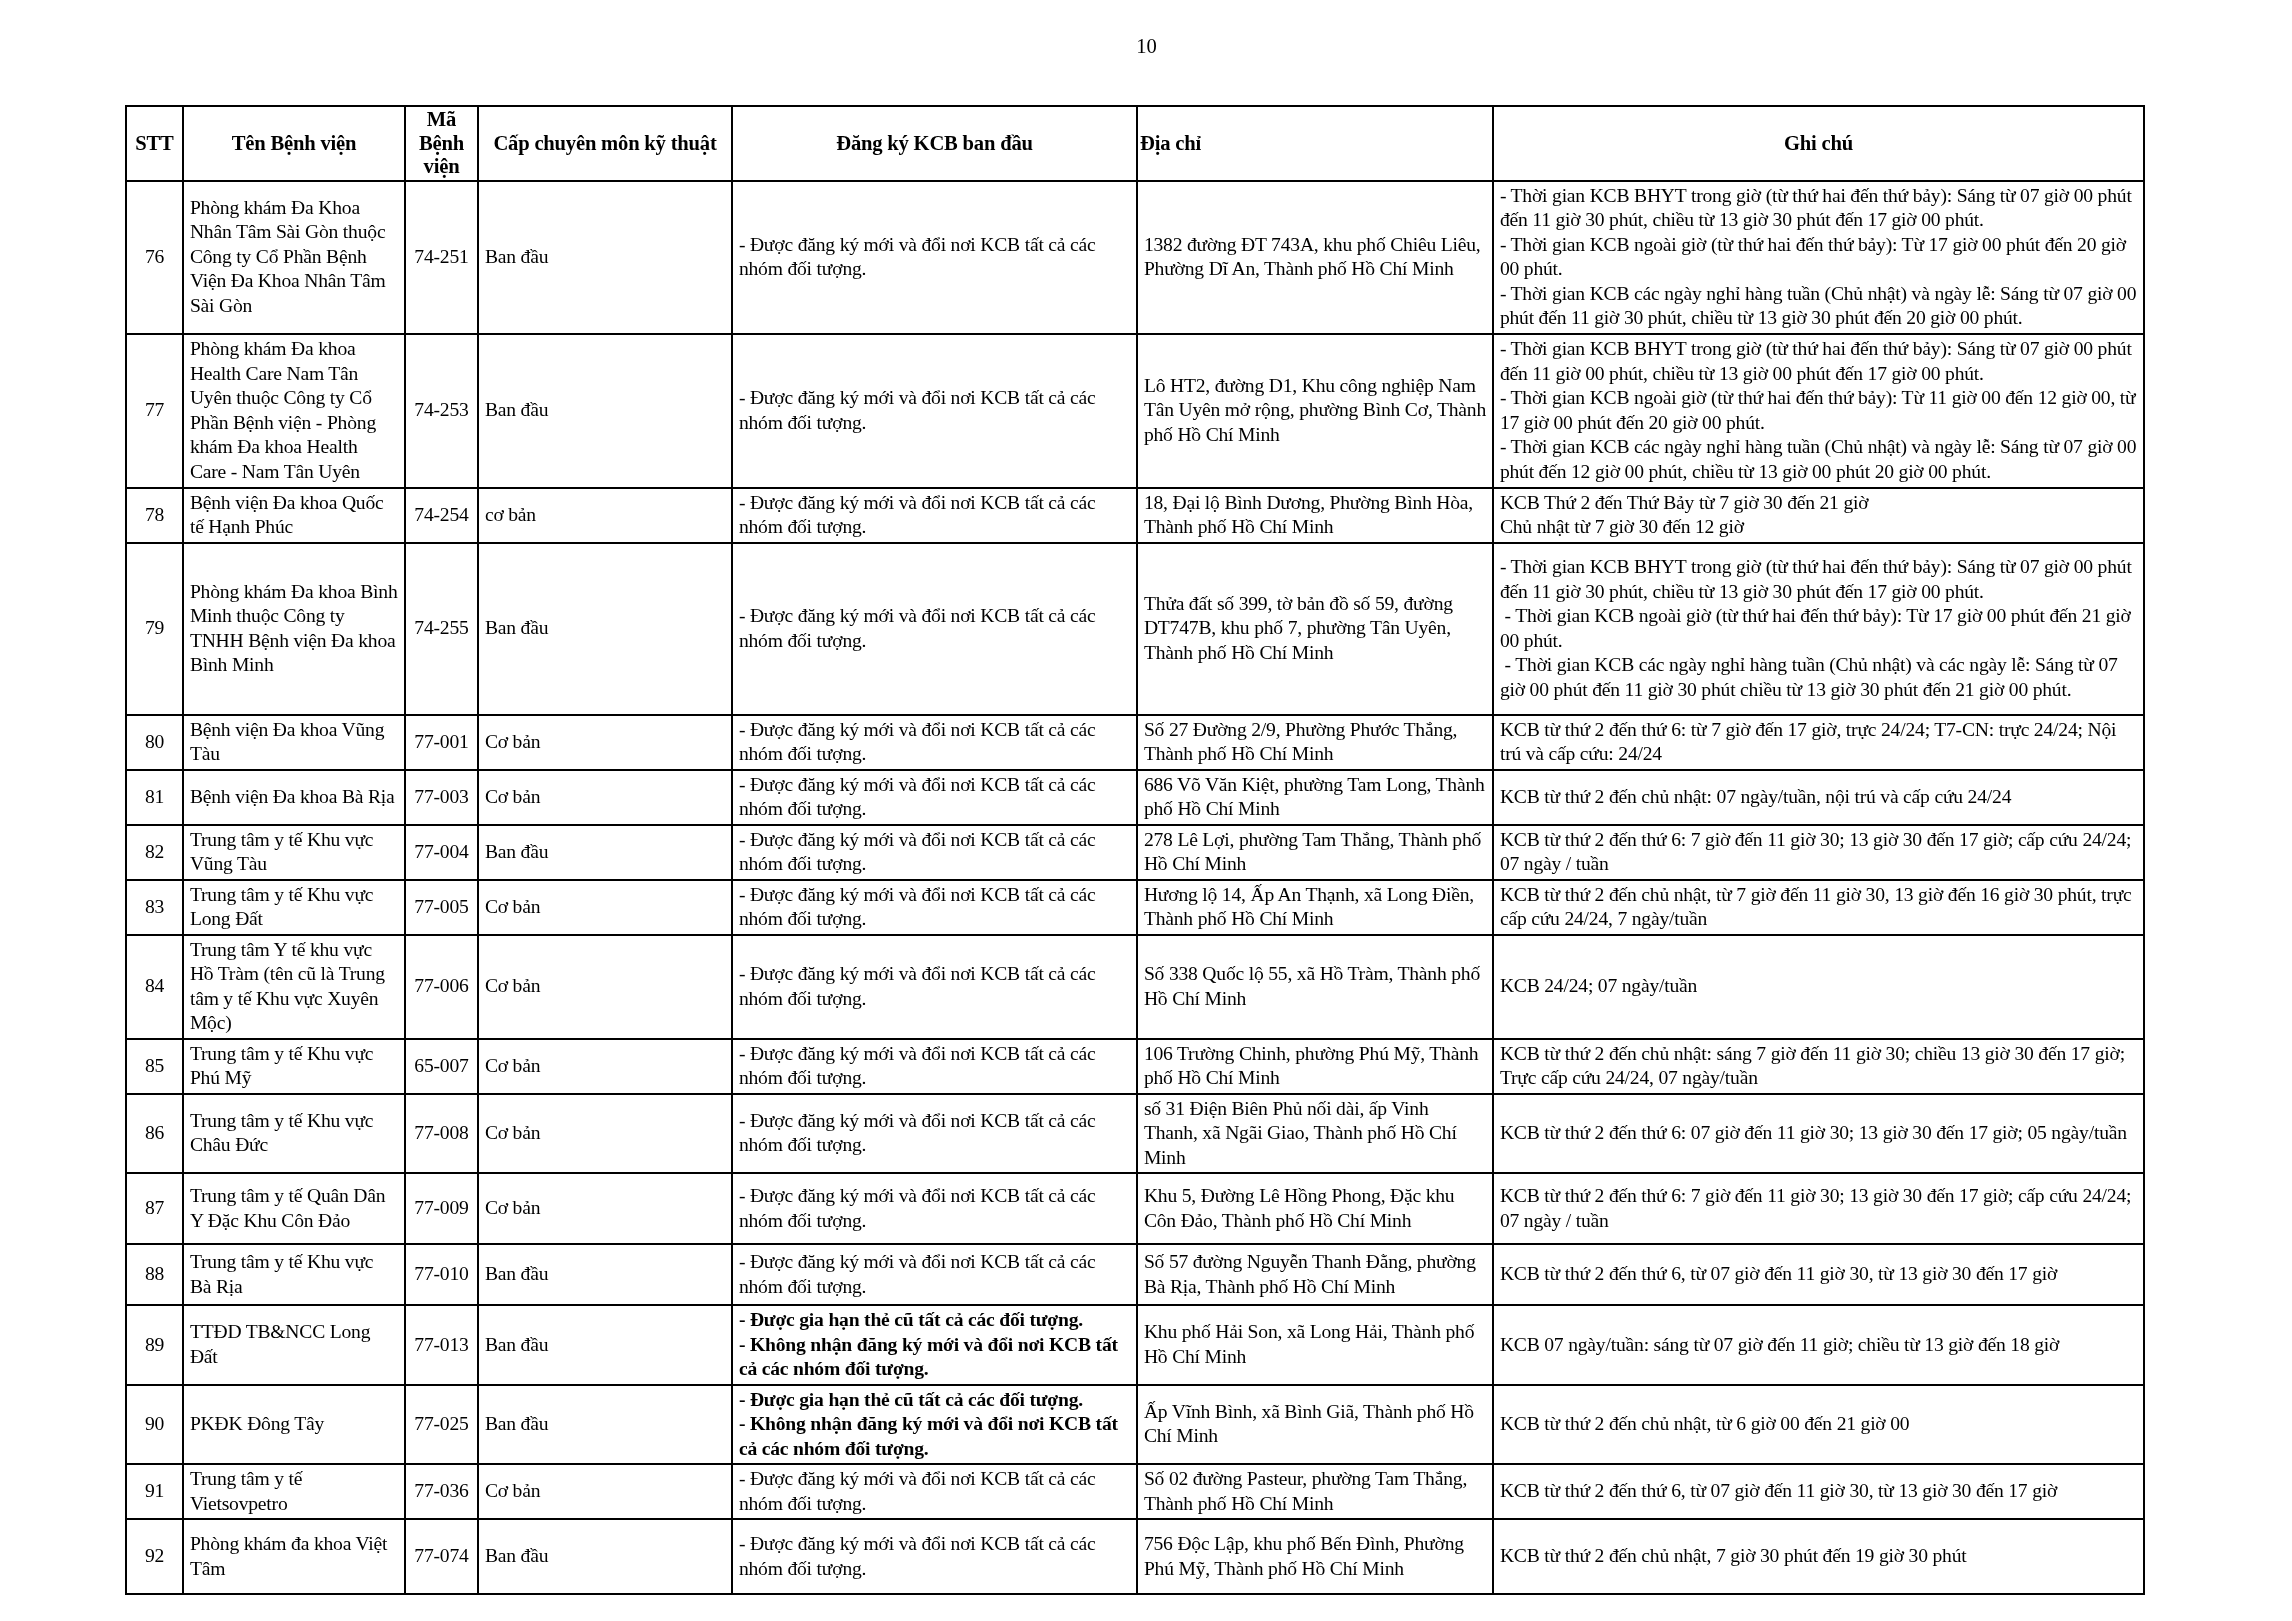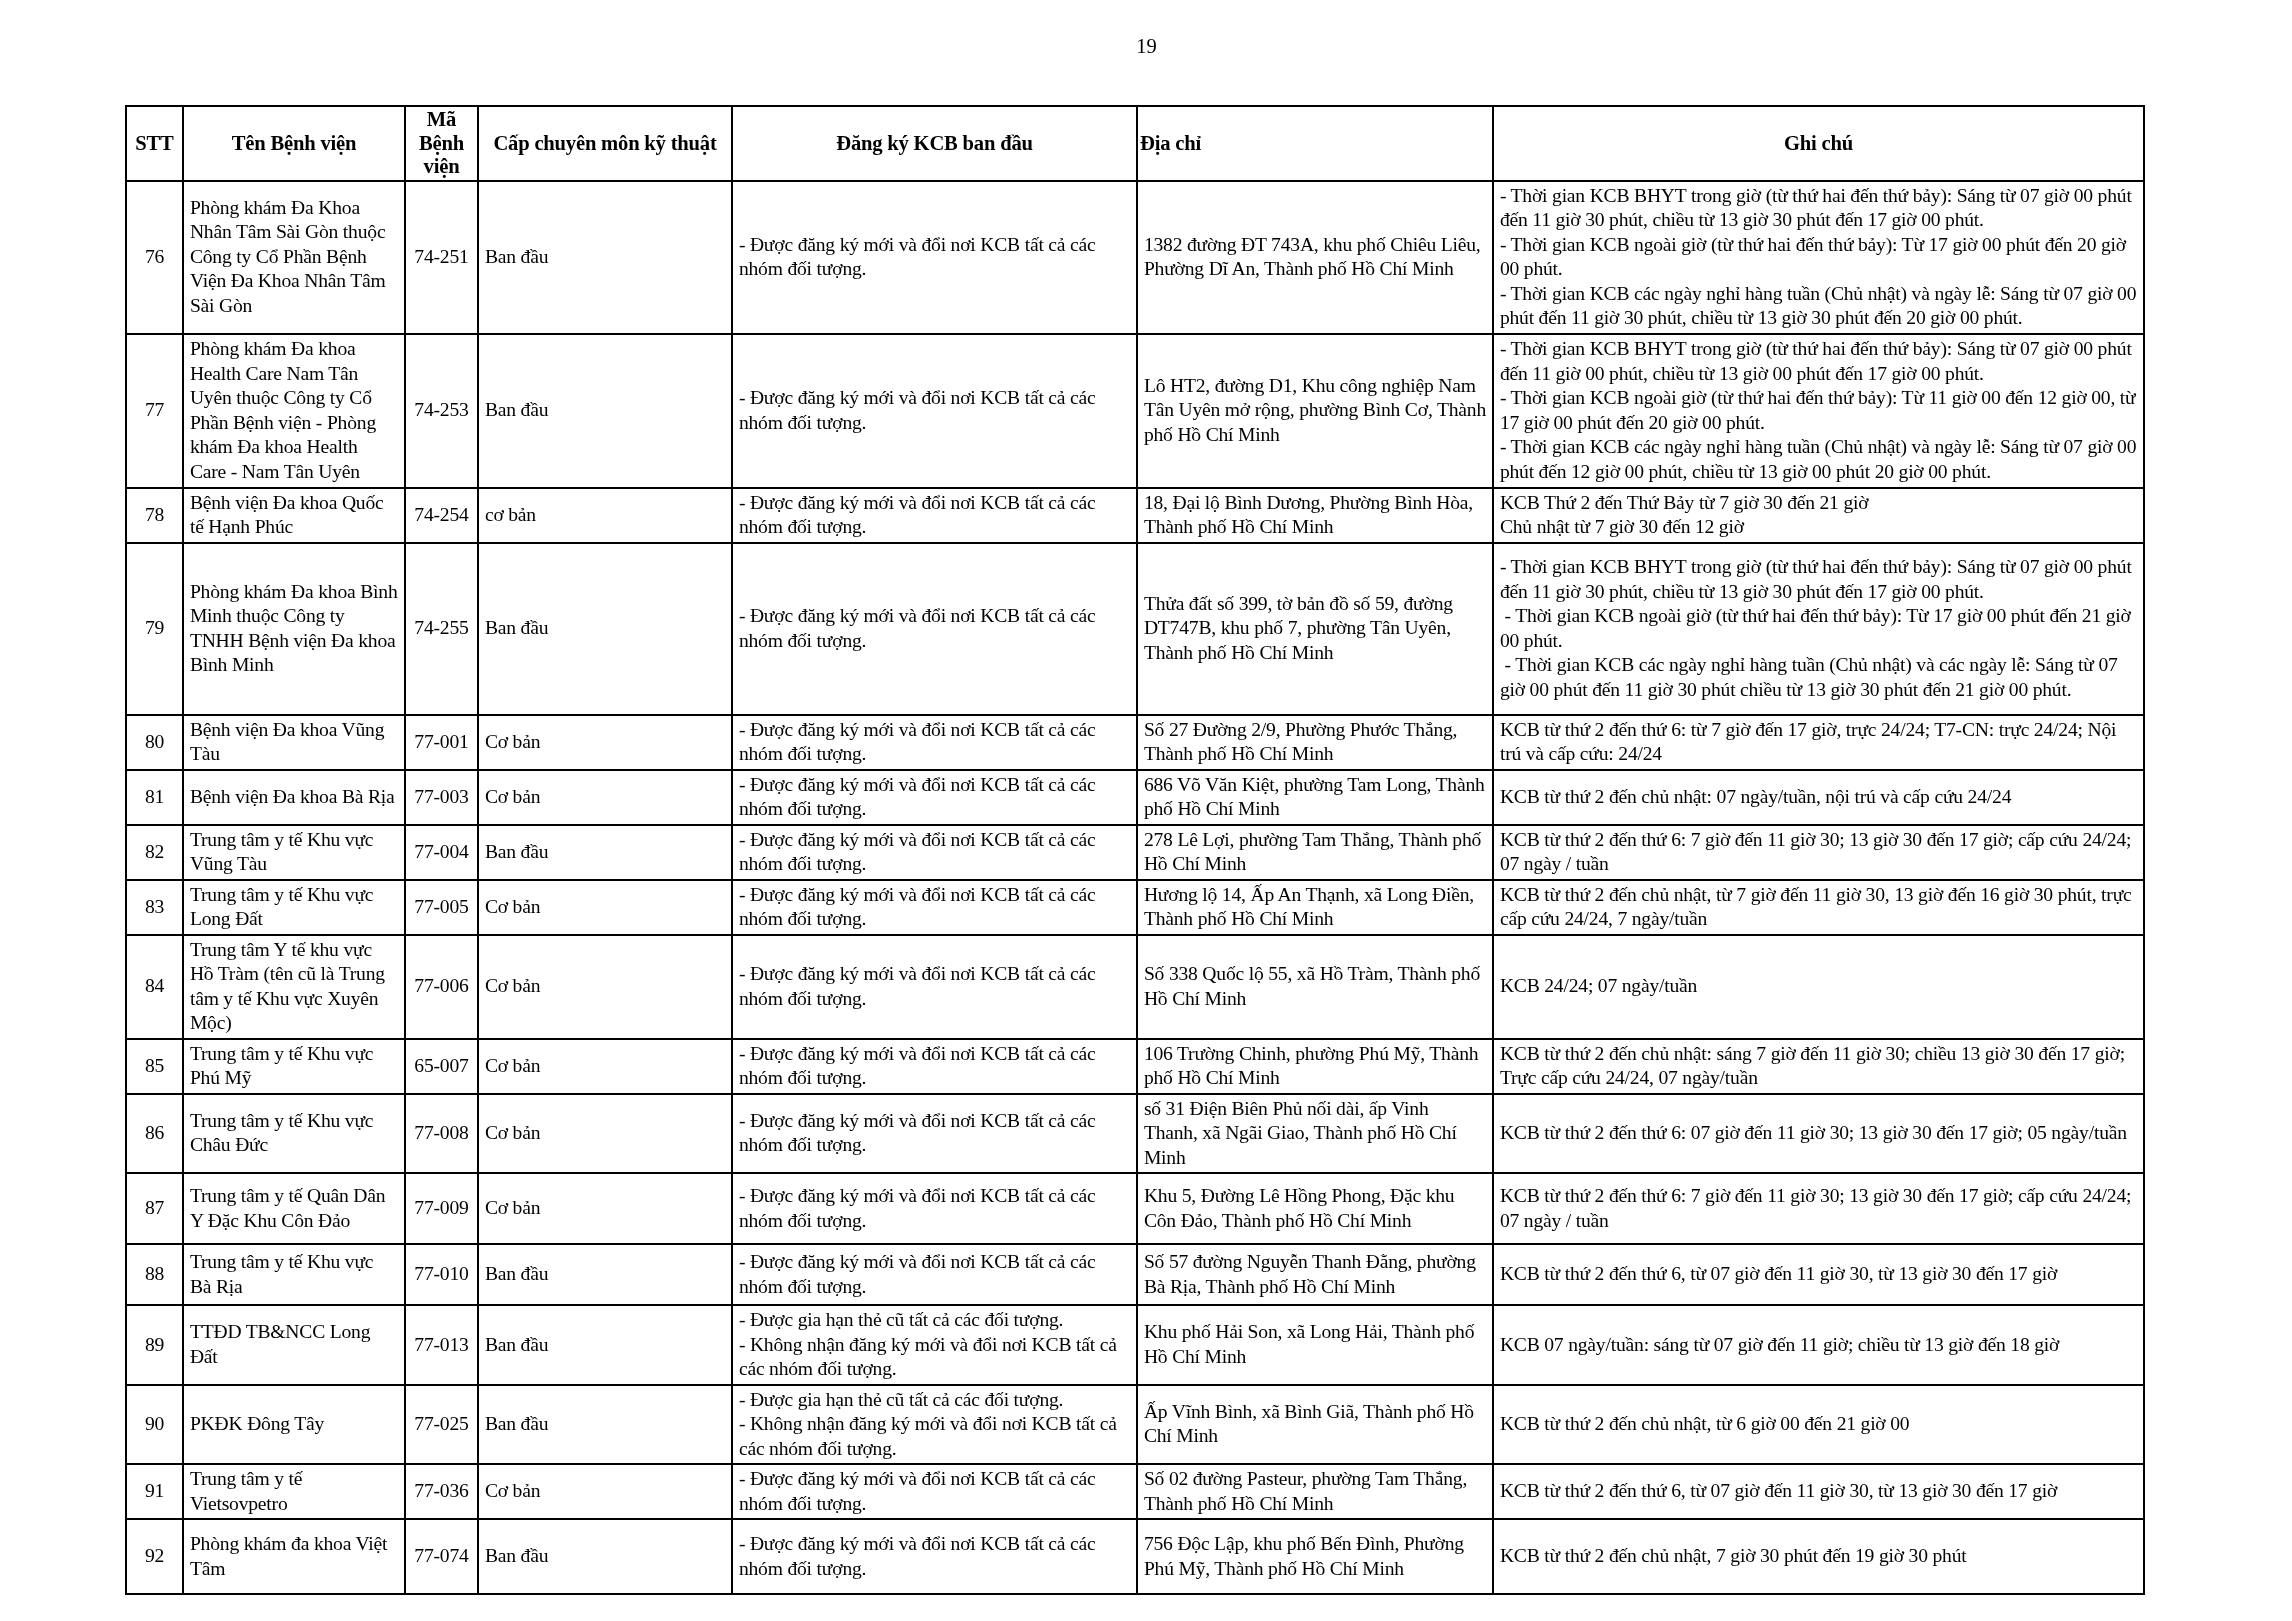--- a/index.html
+++ b/index.html
@@ -27,21 +27,21 @@
     word-wrap:break-word;
     overflow:hidden;
   }
   thead tr { height:50px; }
   th {
     font-weight:bold; text-align:center;
     font-size:20.6px; line-height:23.5px; padding:1px 2px;
   }
   th.left { text-align:left; }
   td.center { text-align:center; }
-  td.bold { font-weight:normal;margin-top:32px; }
+  td.bold { font-weight:bold;margin-top:32px; }
   tbody tr:nth-child(1)  { height:152px; }
   tbody tr:nth-child(2)  { height:154px; }
   tbody tr:nth-child(3)  { height:55px;  }
   tbody tr:nth-child(4)  { height:172px; }
   tbody tr:nth-child(5)  { height:49px;padding-left:13px;  }
   tbody tr:nth-child(6)  { height:51px;  }
   tbody tr:nth-child(7)  { height:44px;  }
   tbody tr:nth-child(8)  { height:52px;  }
   tbody tr:nth-child(9)  { height:78px;  }
   tbody tr:nth-child(10) { height:51px;  }
@@ -49,21 +49,21 @@
   tbody tr:nth-child(12) { height:71px;  }
   tbody tr:nth-child(13) { height:61px;  }
   tbody tr:nth-child(14) { height:74px;  }
   tbody tr:nth-child(15) { height:75px;  }
   tbody tr:nth-child(16) { height:54px;  }
   tbody tr:nth-child(17) { height:75px;padding-left:25px;  }
 </style>
 </head>
 <body>
 
-<div class="page-number">19</div>
+<div class="page-number">10</div>
 
 <table class="main">
   <colgroup>
     <col style="width:57px">
     <col style="width:222px">
     <col style="width:73px">
     <col style="width:254px">
     <col style="width:405px">
     <col style="width:356px">
     <col style="width:651px">

